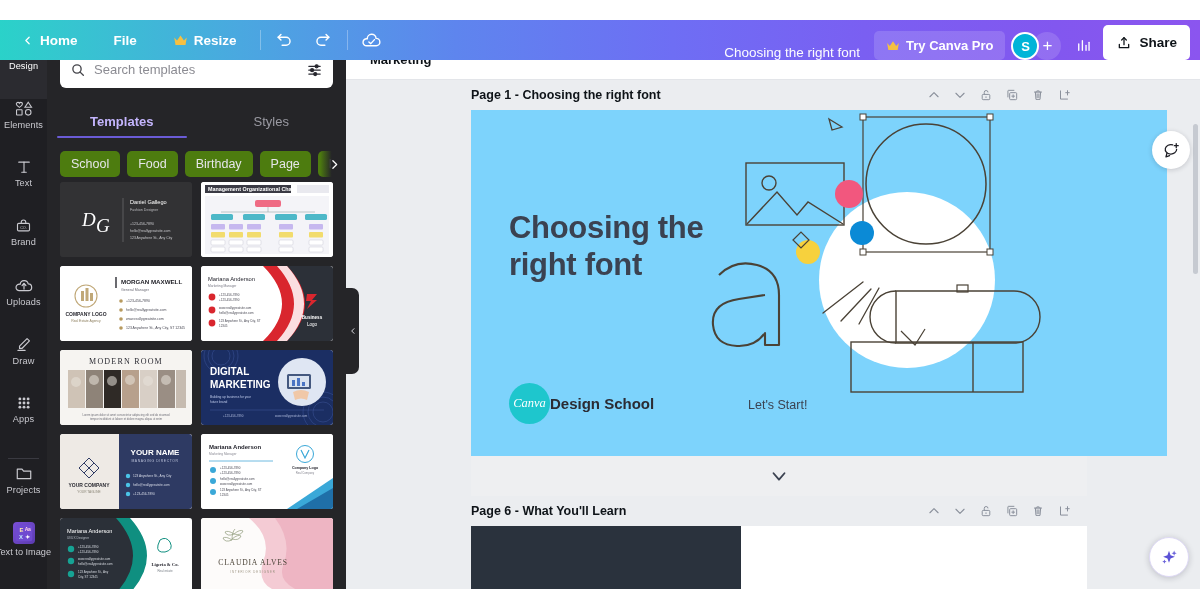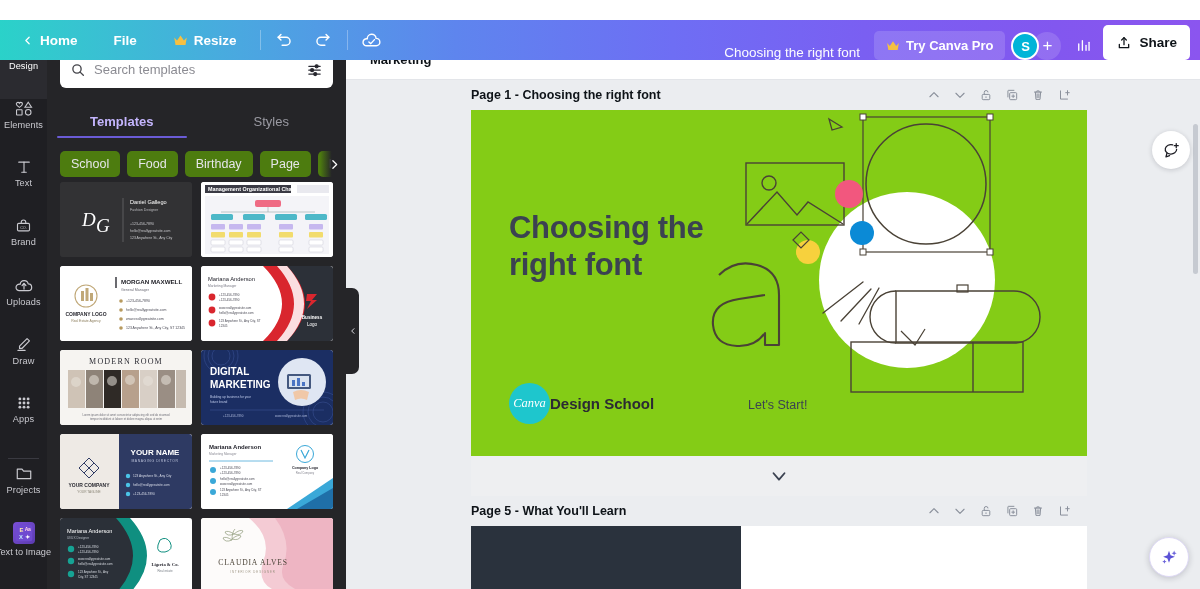--- a/index.html
+++ b/index.html
@@ -142,21 +142,21 @@
   .page-head {
     display: flex; align-items: center; height: 30px; 
   }
   .page-title { font-size: 12.5px; font-weight: 700; color: #0e1318; }
   .page-tools { margin-left: auto; display: flex; align-items: center; gap: 3px; }
   .ptool {
     width: 23px; height: 23px; display: flex; align-items: center; justify-content: center;
     border-radius: 4px; cursor: pointer; color: #6b7280;
   }
   .slide {
-    width: 616px; height: 346px; background: #84cc16; position: relative; overflow: hidden;
+    width: 696px; height: 346px; background: #7dd3fc; position: relative; overflow: hidden;
   }
   .slide-title {
     position: absolute; left: 38px; top: 100px; font-size: 31px; font-weight: 700;
     color: #3b4251; line-height: 1.18; letter-spacing: -.3px;
   }
   .brandrow { position: absolute; left: 38px; bottom: 32px; display: flex; align-items: center; }
   .canva-logo {
     width: 41px; height: 41px; border-radius: 50%; background: #1ec6cd;
     display: flex; align-items: center; justify-content: center;
     color: #fff; font-size: 12.5px; font-style: italic;
@@ -852,21 +852,21 @@
           <span class="ico">
             <svg width="22" height="22" viewBox="0 0 24 24" fill="none" stroke="#3b4251" stroke-width="2" stroke-linecap="round" stroke-linejoin="round">
                 <polyline points="6 9 12 16 18 9"></polyline>
               </svg>
           </span>
         </div>
       </div>
 
       <div class="page-block">
         <div class="page-head">
-          <div class="page-title">Page 5 - What You'll Learn</div>
+          <div class="page-title">Page 6 - What You'll Learn</div>
           <div class="page-tools">
             <div class="ptool">
               <svg width="14" height="14" viewBox="0 0 24 24" fill="none" stroke="#8a909b" stroke-width="1.9" stroke-linecap="round" stroke-linejoin="round">
                   <polyline points="5 15 12 8 19 15"></polyline>
                 </svg>
             </div>
             <div class="ptool">
               <svg width="14" height="14" viewBox="0 0 24 24" fill="none" stroke="#8a909b" stroke-width="1.9" stroke-linecap="round" stroke-linejoin="round">
                   <polyline points="5 9 12 16 19 9"></polyline>
                 </svg>

